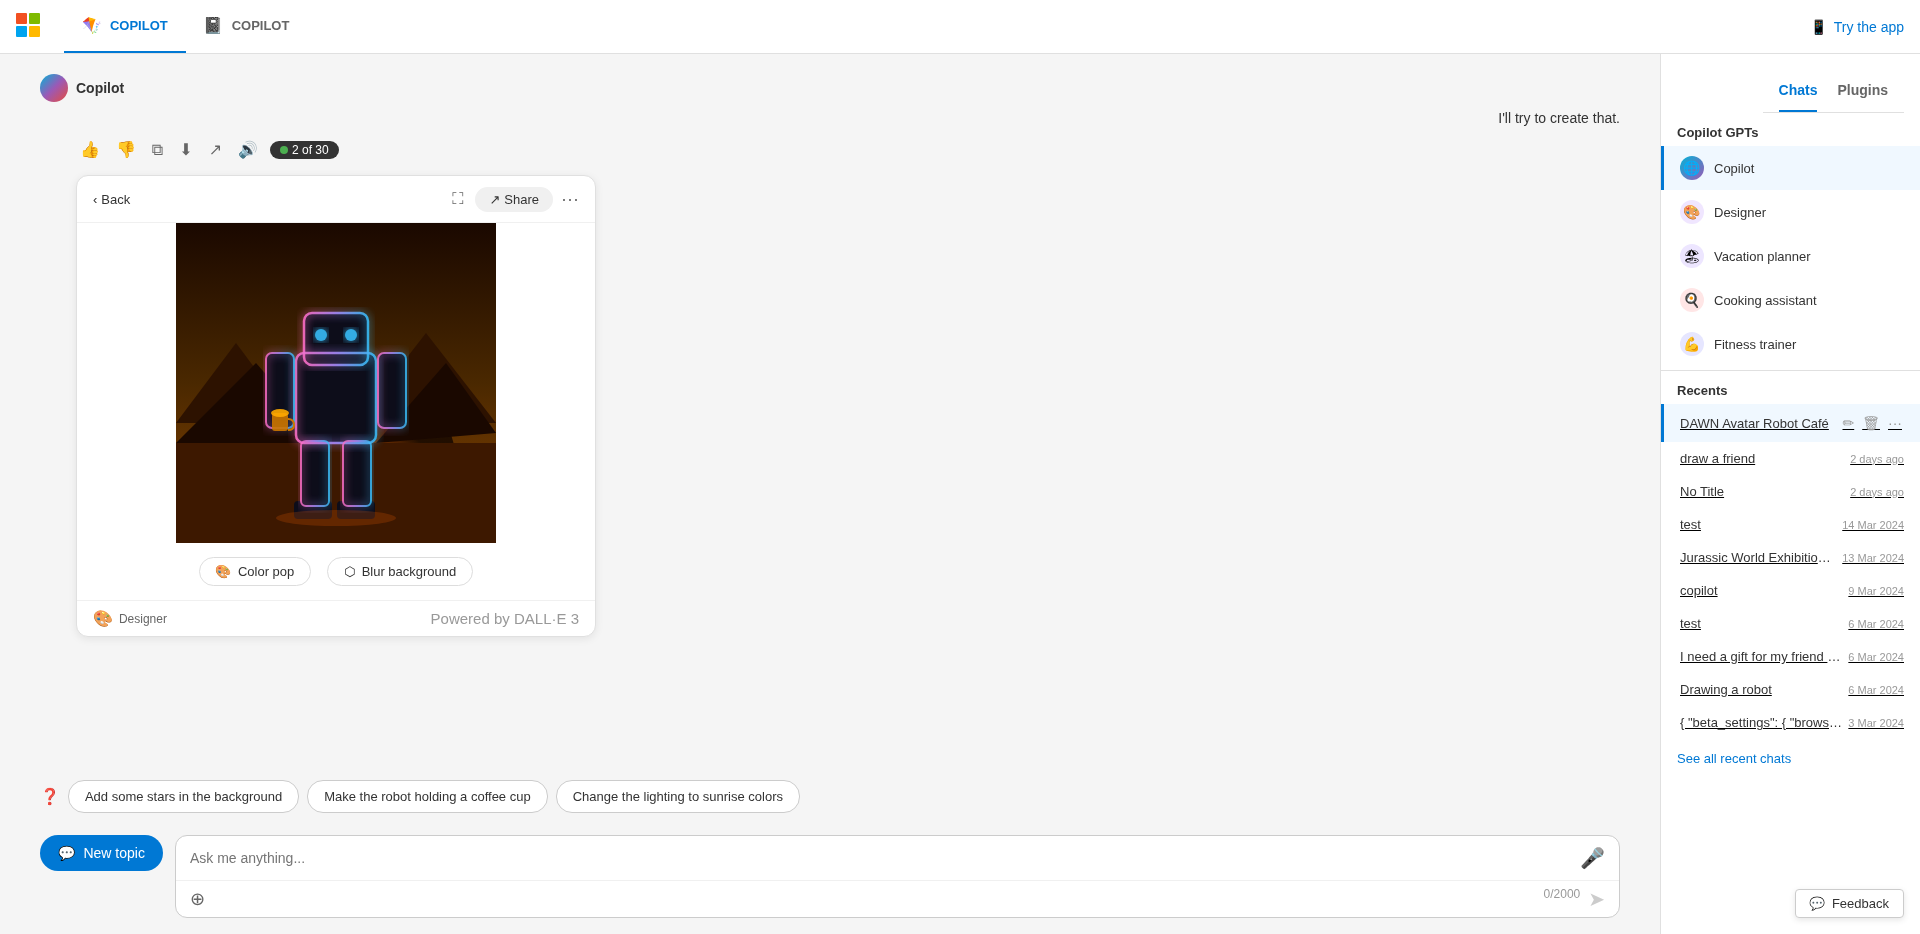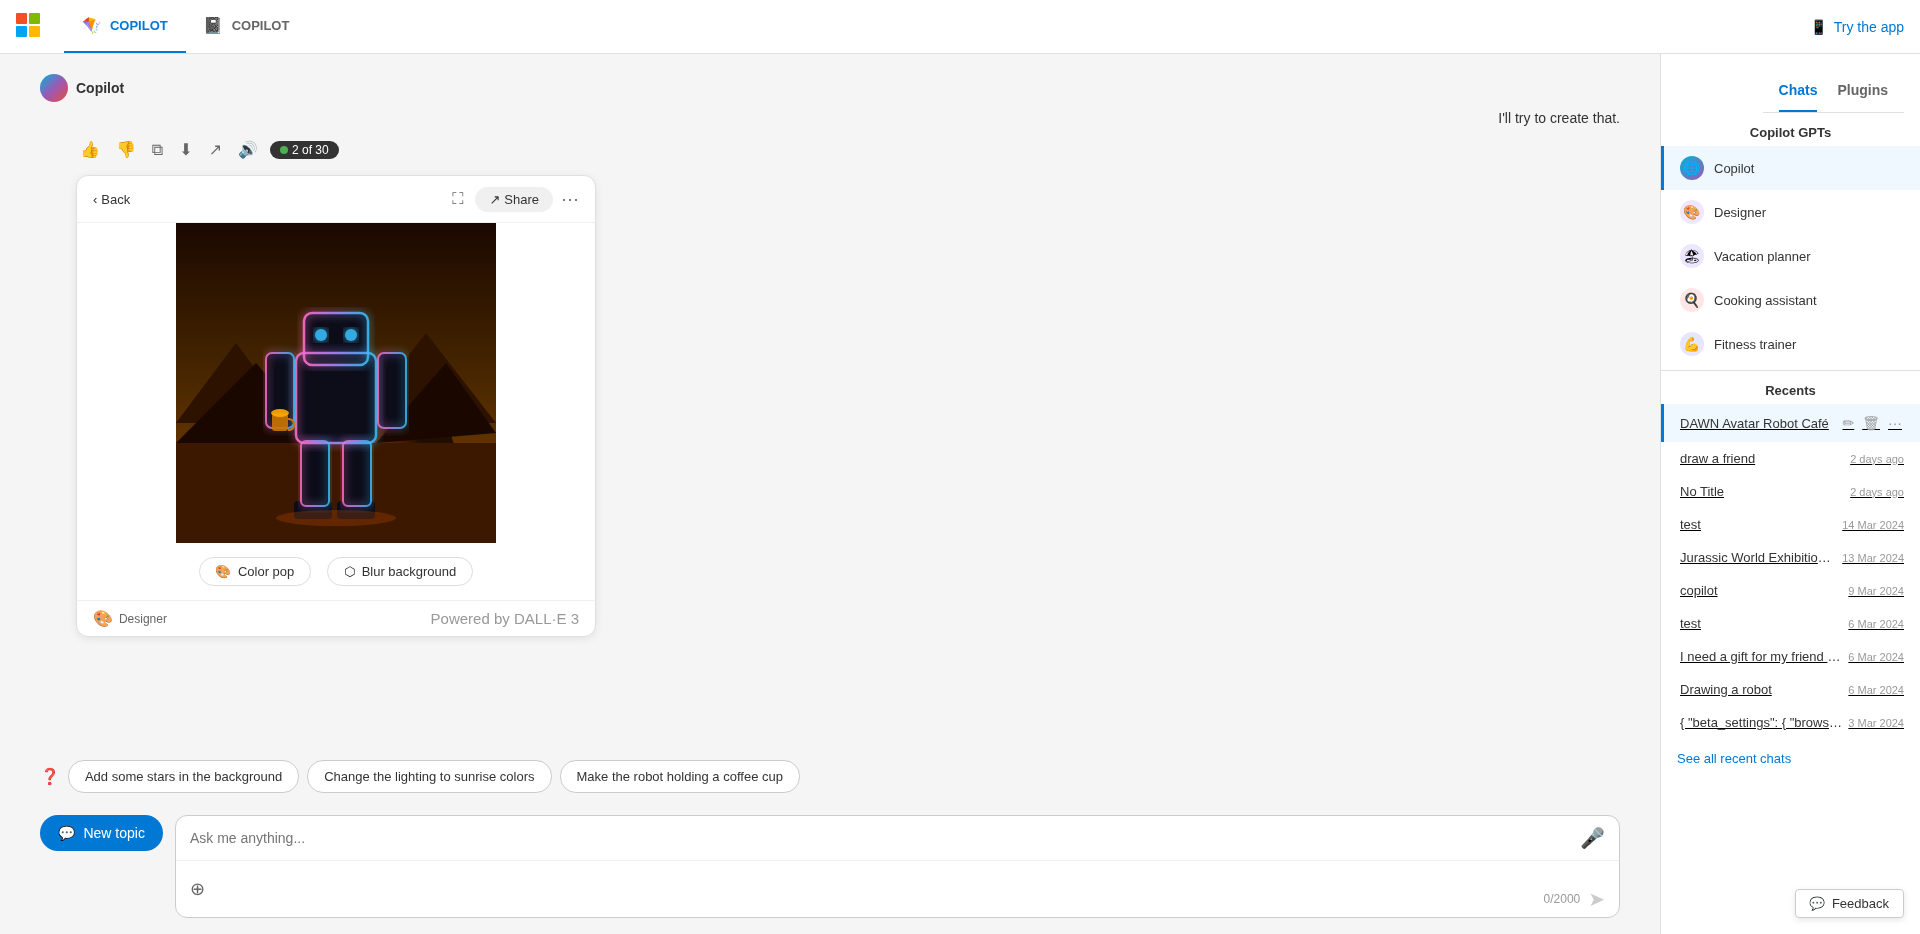--- a/index.html
+++ b/index.html
@@ -133,39 +133,39 @@
       border: 1px solid #ccc; overflow: hidden;
     }
     .input-top { display: flex; align-items: center; padding: 10px 14px; }
     .input-field {
       flex: 1; border: none; outline: none; font-size: 14px; color: #333;
       background: transparent; font-family: inherit;
     }
     .mic-btn { background: none; border: none; cursor: pointer; color: #666; font-size: 20px; }
     .input-bottom { display: flex; align-items: center; justify-content: space-between; padding: 6px 14px; border-top: 1px solid #f0f0f0; }
     .image-scan-btn { background: none; border: none; cursor: pointer; color: #666; font-size: 18px; }
-    .char-count { font-size: 12px; color: #999; display: flex; align-items: center; gap: 8px; margin-top: 20px; }
+    .char-count { font-size: 12px; color: #999; display: flex; gap: 8px; }
     .send-btn { background: none; border: none; cursor: pointer; color: #ccc; font-size: 20px; }
 
     
     .right-sidebar {
       width: 260px; background: #fff; border-left: 1px solid #e0e0e0;
       display: flex; flex-direction: column; padding: 0;
       overflow-y: auto;
     }
     .sidebar-header { display: flex; align-items: center; justify-content: flex-end; padding: 16px 16px 0; }
     .sidebar-tabs { display: flex; gap: 20px; padding: 0 16px; border-bottom: 1px solid #e0e0e0; }
     .sidebar-tab {
       font-size: 14px; font-weight: 600; padding: 12px 0;
       cursor: pointer; border-bottom: 2px solid transparent; color: #666;
     }
     .sidebar-tab.active { color: #0078d4; border-bottom: 2px solid #0078d4; }
     .sidebar-user { display: flex; align-items: center; gap: 8px; padding: 12px 16px; cursor: pointer; }
 
-    .section-label { font-size: 13px; font-weight: 600; color: #333; padding: 12px 16px 6px; text-align: center; }
+    .section-label { font-size: 13px; font-weight: 600; color: #333; padding: 12px 16px 6px; }
     .gpt-list { padding: 0; }
     .gpt-item {
       display: flex; align-items: center; gap: 10px;
       padding: 10px 16px; cursor: pointer; border-left: 3px solid transparent;
     }
     .gpt-item.active { background: #f0f8ff; border-left: 3px solid #0078d4; }
     .gpt-icon { width: 24px; height: 24px; border-radius: 50%; display: flex; align-items: center; justify-content: center; font-size: 14px; flex-shrink: 0; }
     .gpt-name { font-size: 13px; color: #333; }
 
     .recents-section { border-top: 1px solid #e0e0e0; margin-top: 4px; }
@@ -362,22 +362,22 @@
             </div>
             <span class="powered-by">Powered by DALL·E 3</span>
           </div>
         </div>
       </div>
     </div>
 
     <div class="suggestions">
       <span class="suggestion-help">❓</span>
       <button class="suggestion-chip">Add some stars in the background</button>
+      <button class="suggestion-chip">Make the robot holding a coffee cup</button>
       <button class="suggestion-chip">Change the lighting to sunrise colors</button>
-      <button class="suggestion-chip">Make the robot holding a coffee cup</button>
     </div>
 
     <div class="input-area">
       <button class="new-topic-btn">
         <span>💬</span>
         <span>New topic</span>
       </button>
       <div class="input-container">
         <div class="input-top">
           <input class="input-field" type="text" placeholder="Ask me anything..." style="">

